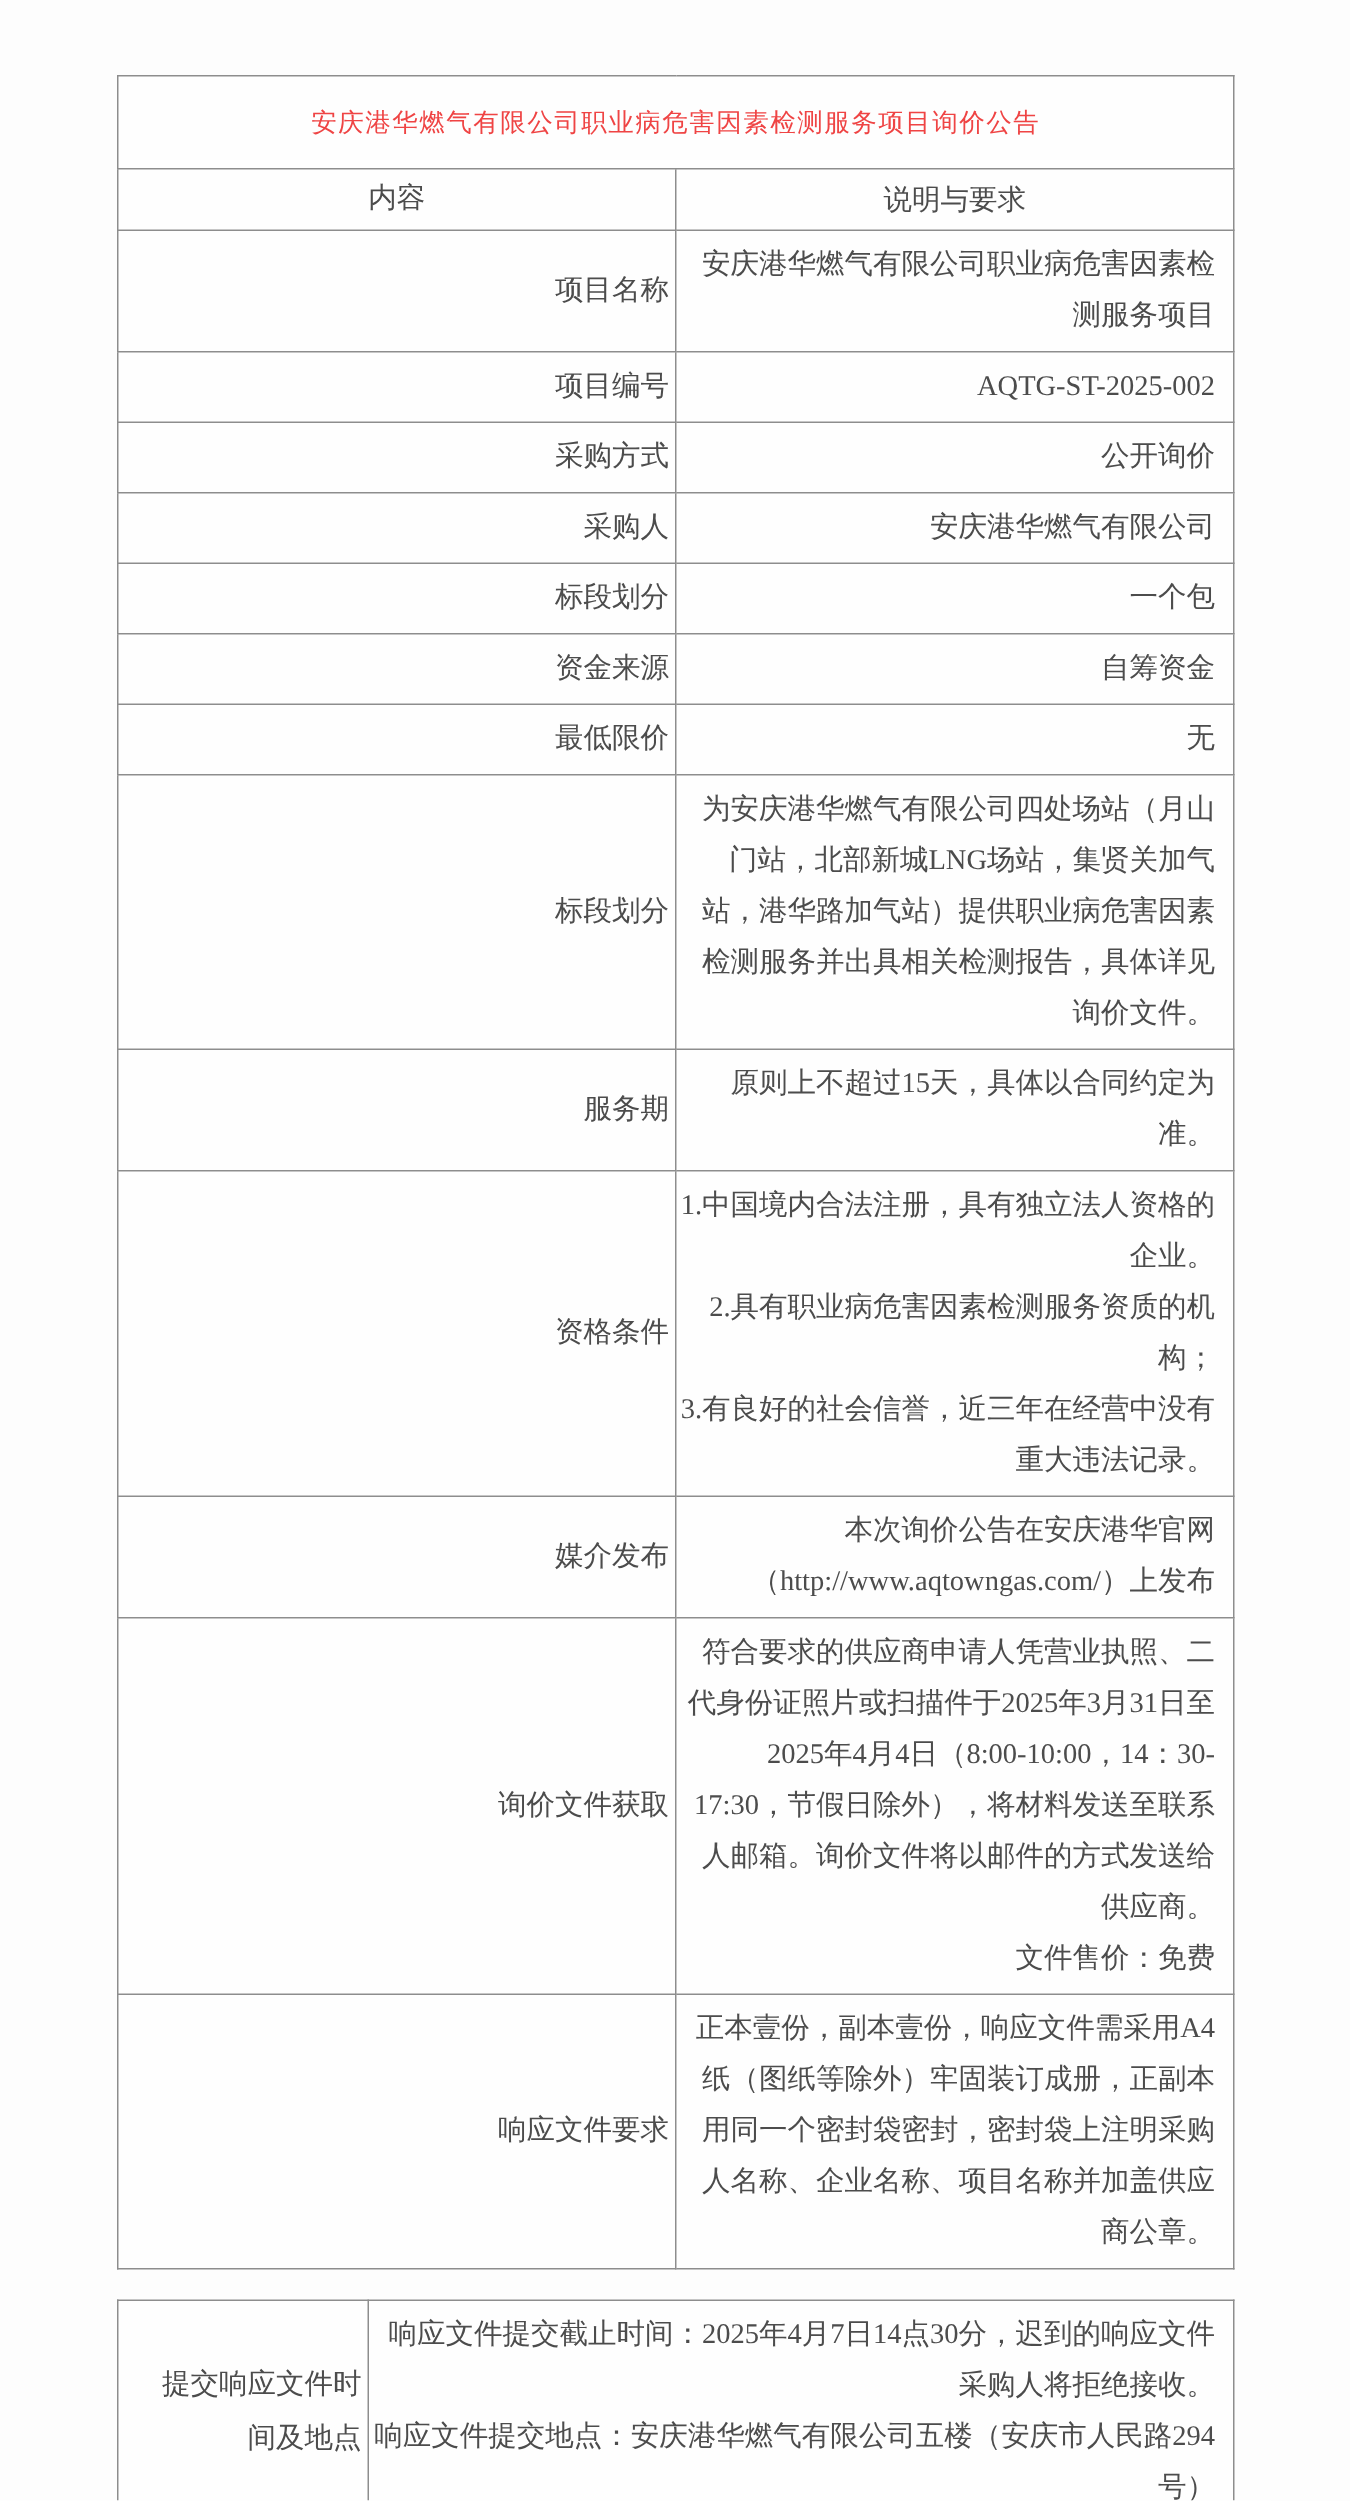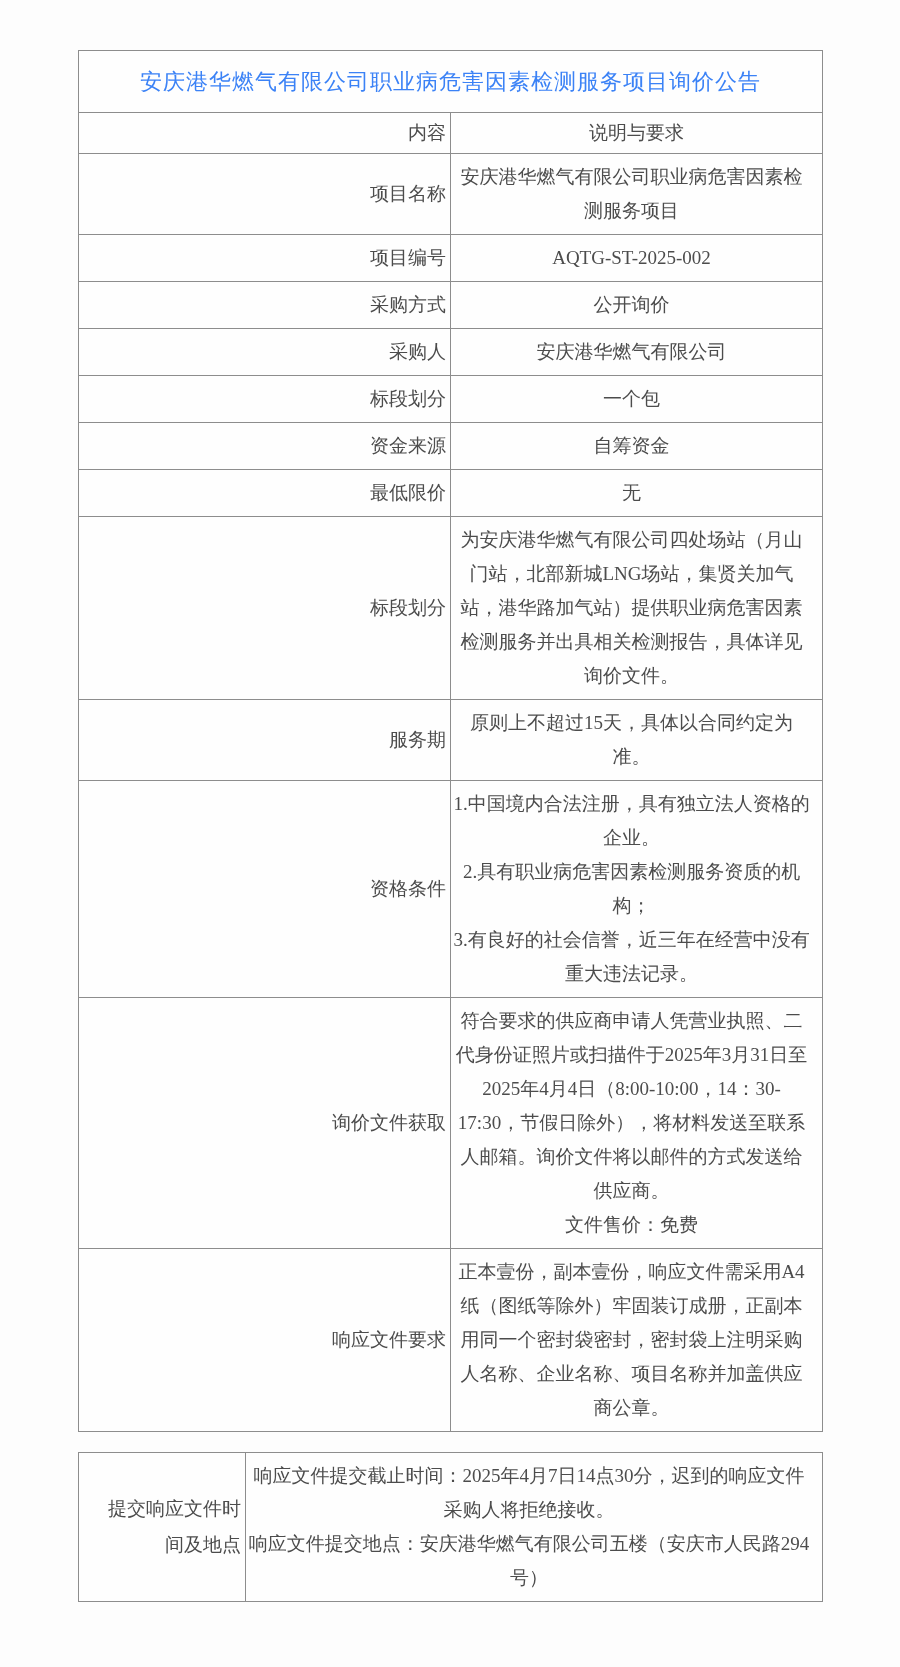--- a/index.html
+++ b/index.html
@@ -34,40 +34,41 @@
   }
   .tbl td, .tbl th {
     border: 1px solid #8d8d8d;
     background: #fefefe;
     font-weight: normal;
   }
   .title-cell {
     text-align: center;
     vertical-align: middle;
     font-weight: bold;
-    font-size: 22px;
-    color: #3b82f6;
+    font-size: 17px;
+    color: #ef4444;
     letter-spacing: 1px;
   }
   .lbl {
     width: 158px;
     text-align: right;
     vertical-align: middle;
     white-space: pre-line;
     line-height: 36px;
     padding: 2px 4px;
   }
   .val {
-    text-align: center;
+    text-align: right;
     vertical-align: middle;
     white-space: pre-line;
     line-height: 34px;
     padding: 6px 12px 6px 2px;
   }
   .hdr {
+    text-align: center;
     vertical-align: middle;
   }
 </style>
 </head>
 <body>
 
 <div class="page">
   <div class="doc">
 
     <table class="tbl">
@@ -114,20 +115,24 @@
       <tr style="height:33px">
         <td class="lbl">服务期</td>
         <td class="val">原则上不超过15天，具体以合同约定为准。</td>
       </tr>
       <tr style="height:110px">
         <td class="lbl">资格条件</td>
         <td class="val">1.中国境内合法注册，具有独立法人资格的企业。
 2.具有职业病危害因素检测服务资质的机构；
 3.有良好的社会信誉，近三年在经营中没有重大违法记录。</td>
       </tr>
+      <tr style="height:56px">
+        <td class="lbl">媒介发布</td>
+        <td class="val">本次询价公告在安庆港华官网（http://www.aqtowngas.com/）上发布</td>
+      </tr>
       <tr style="height:144px">
         <td class="lbl">询价文件获取</td>
         <td class="val">符合要求的供应商申请人凭营业执照、二代身份证照片或扫描件于2025年3月31日至2025年4月4日（8:00-10:00，14：30-17:30，节假日除外），将材料发送至联系人邮箱。询价文件将以邮件的方式发送给供应商。
 文件售价：免费</td>
       </tr>
       <tr style="height:116px">
         <td class="lbl">响应文件要求</td>
         <td class="val">正本壹份，副本壹份，响应文件需采用A4纸（图纸等除外）牢固装订成册，正副本用同一个密封袋密封，密封袋上注明采购人名称、企业名称、项目名称并加盖供应商公章。</td>
       </tr>
     </tbody>

